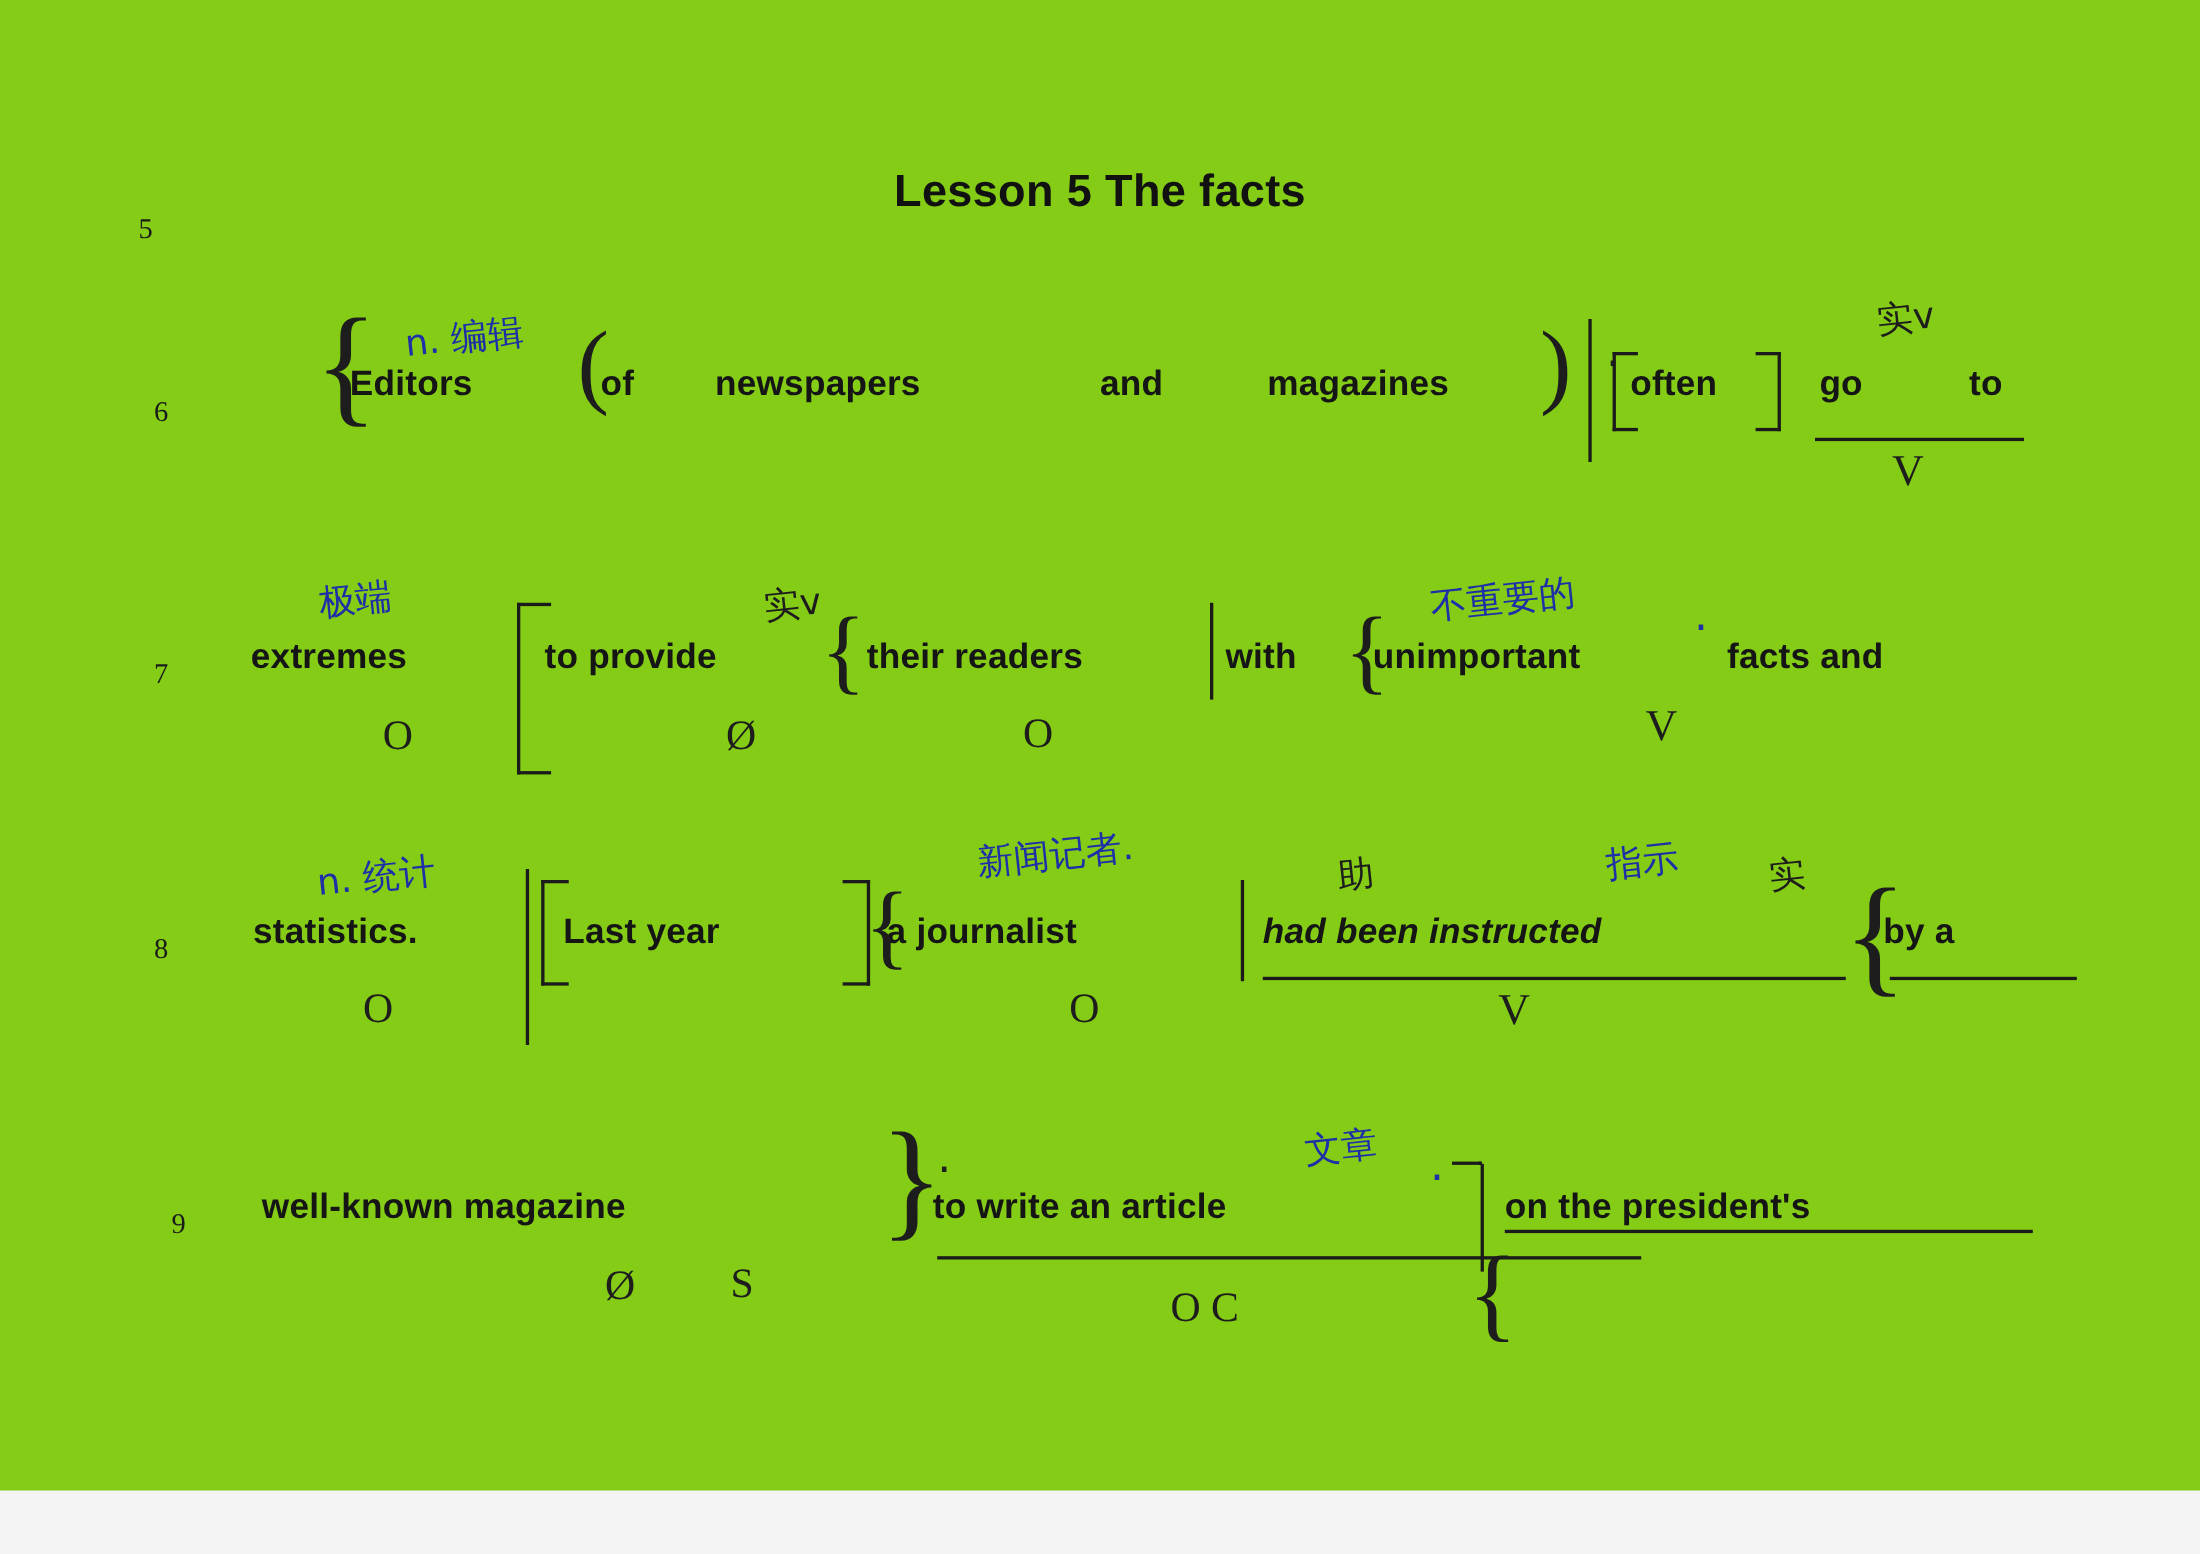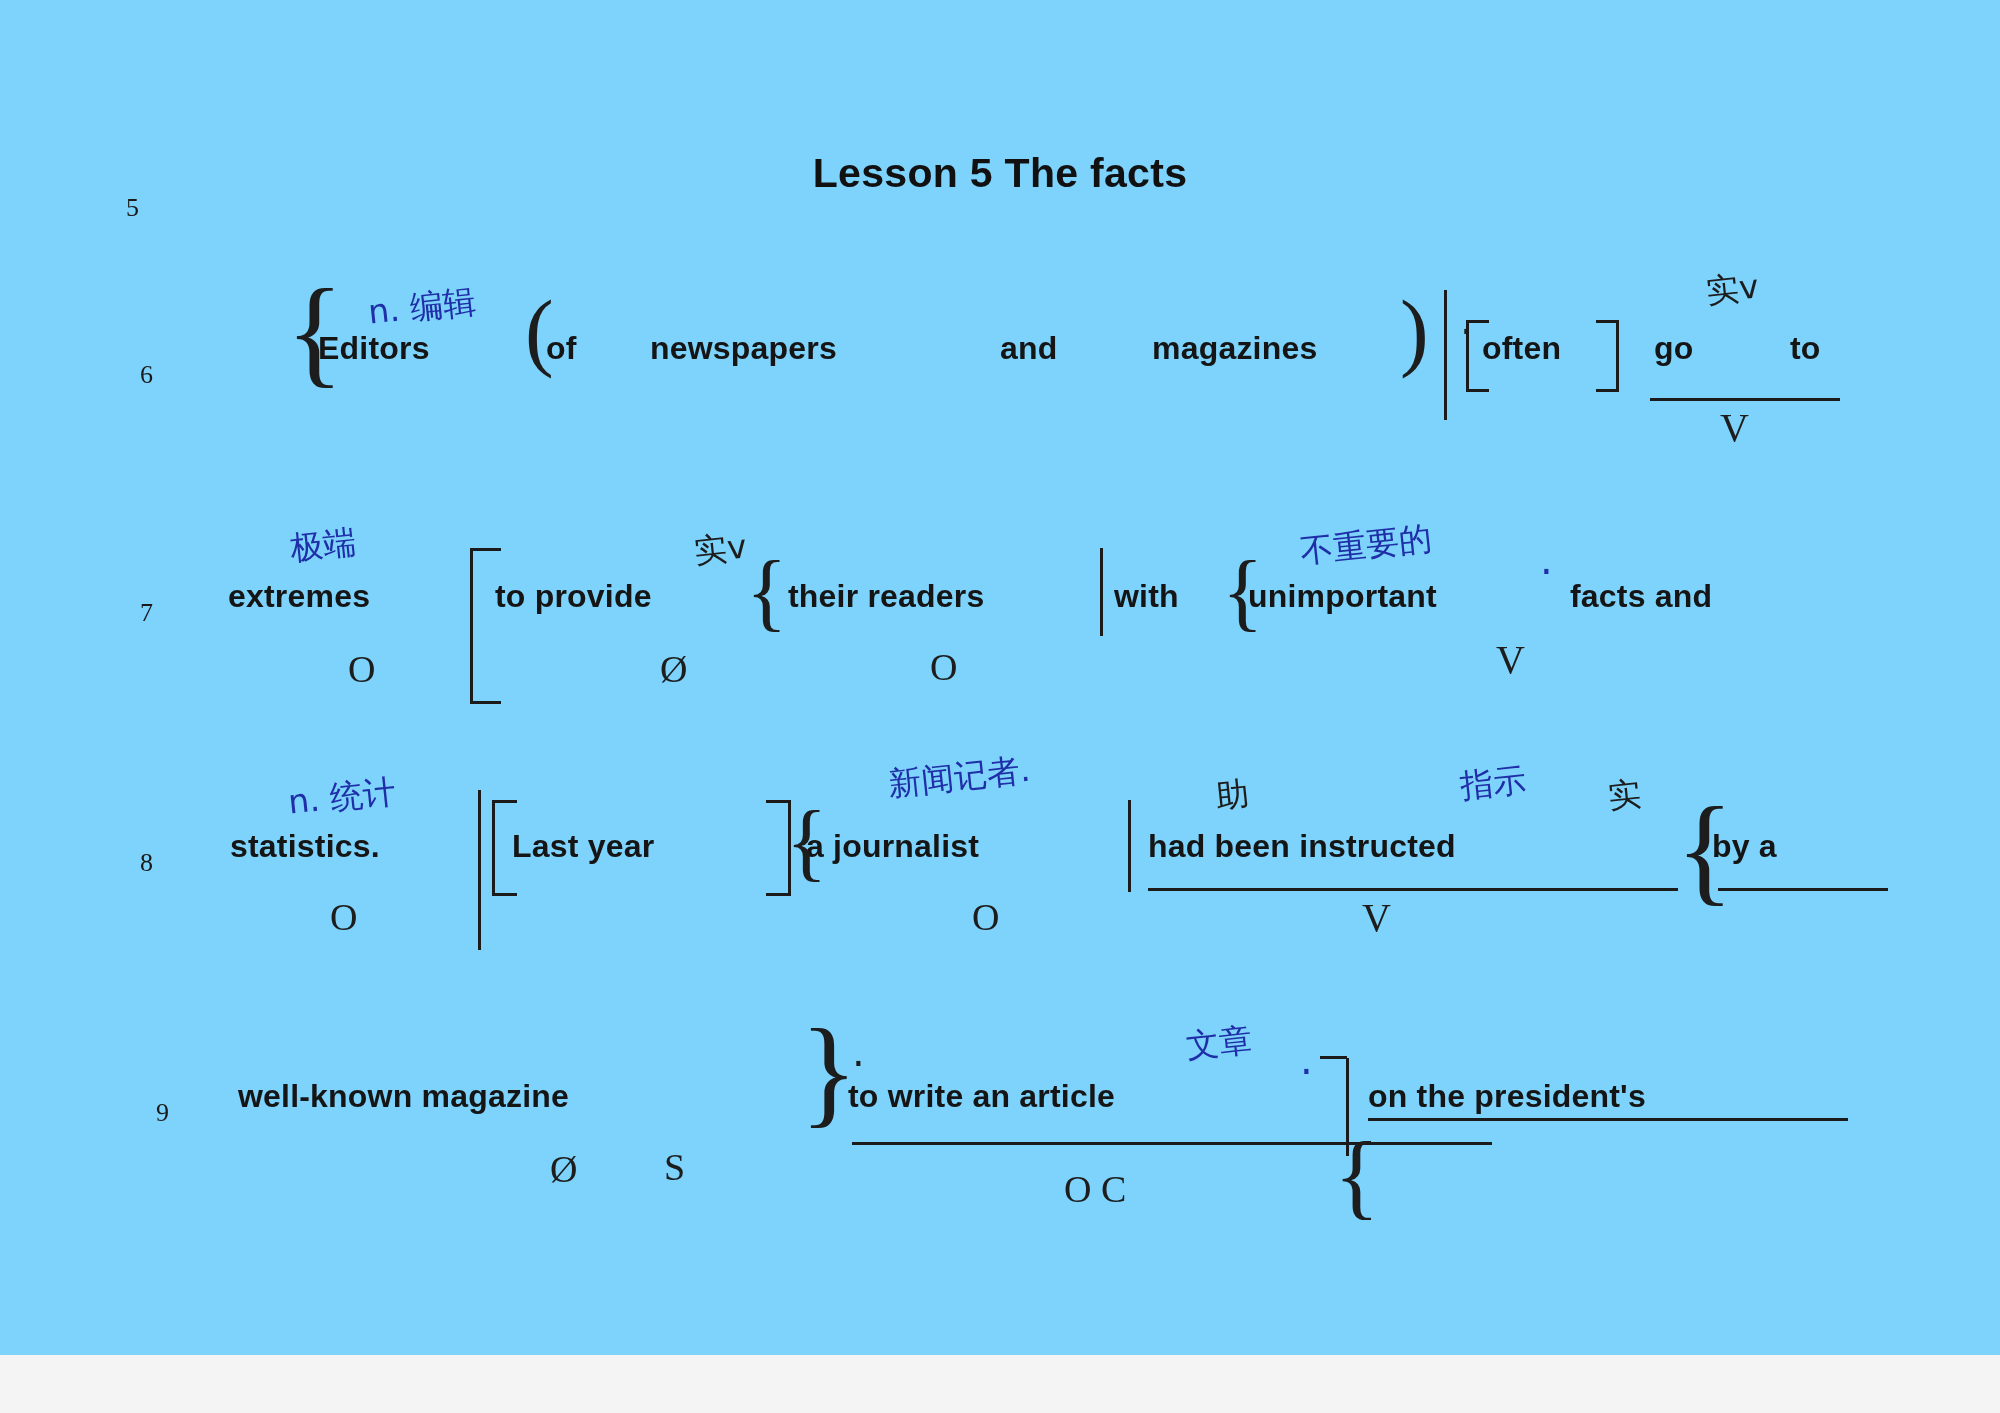--- a/index.html
+++ b/index.html
@@ -12,21 +12,21 @@
     height: 1413px;
     font-family: "Liberation Sans", sans-serif;
     overflow: hidden;
     position: relative;
   }
   #page {
     position: absolute;
     left: 0; top: 0;
     width: 2000px;
     height: 1413px;
-    background: #7dd3fc;
+    background: #84cc16;
   }
   
   #page::after {
     content: "";
     position: absolute;
     left: 0;
     bottom: 0;
     width: 100%;
     height: 58px;
     background: #f4f4f4;
@@ -168,21 +168,21 @@
   <div class="vbar" style="left:1100px; top:548px; height:88px;"></div>
   <div class="hw oh" style="left:930px; top:648px;">O</div>
   <div class="hw paren" style="left:1222px; top:548px;">{</div>
   <div class="hw cn blue" style="left:1300px; top:528px;">不重要的</div>
   <div class="hw dot blue" style="left:1540px; top:540px;">.</div>
   <div class="hw vee" style="left:1496px; top:640px;">V</div>
 
   <div class="text-line" style="left:230px; top:828px;">statistics.</div>
   <div class="text-line" style="left:512px; top:828px;">Last  year</div>
   <div class="text-line" style="left:806px; top:828px;">a  journalist</div>
-  <div class="text-line" style="left:1148px; top:828px;">had  been  instructed</div>
+  <div class="text-line" style="left:1148px; top:828px;font-style:italic;">had  been  instructed</div>
   <div class="text-line" style="left:1712px; top:828px;">by  a</div>
 
   <div class="hw cn blue" style="left:288px; top:780px;">n. 统计</div>
   <div class="hw oh" style="left:330px; top:898px;">O</div>
   <div class="vbar" style="left:478px; top:790px; height:160px;"></div>
   <div class="sqbr-l" style="left:492px; top:800px; width:22px; height:90px;"></div>
   <div class="sqbr-r" style="left:766px; top:800px; width:22px; height:90px;"></div>
   <div class="hw paren" style="left:786px; top:798px;">{</div>
   <div class="hw cn blue" style="left:888px; top:760px;">新闻记者.</div>
   <div class="hw oh" style="left:972px; top:898px;">O</div>

